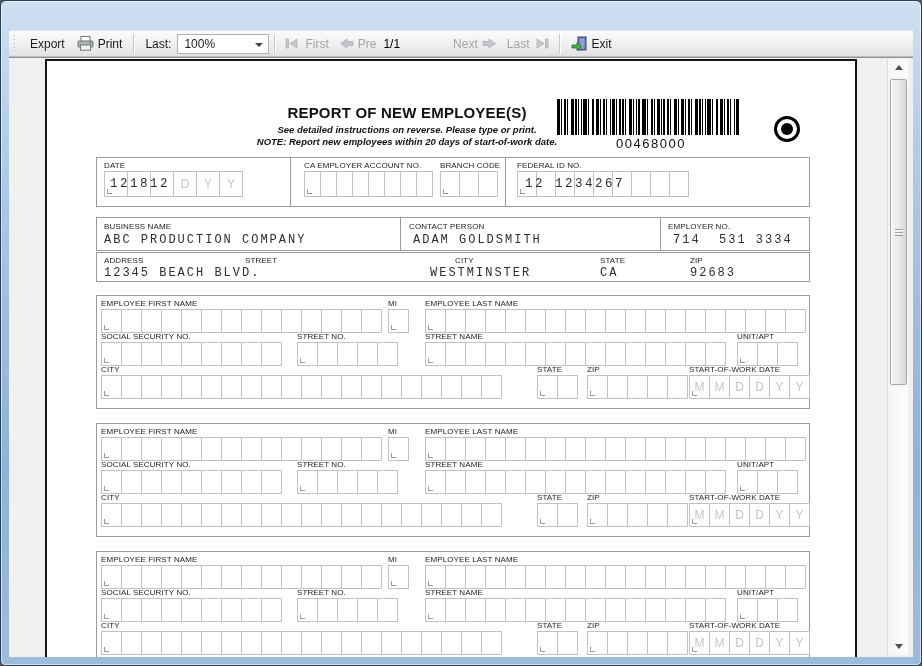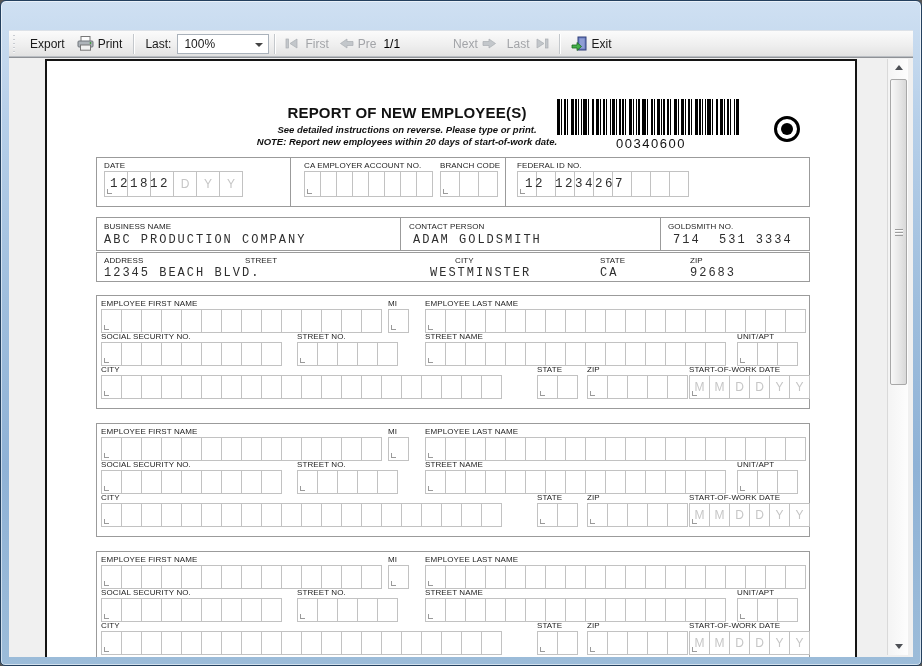--- a/index.html
+++ b/index.html
@@ -227,21 +227,21 @@
             <i style="width: 4px; margin-right: 1px;"></i>
             <i style="width: 1px; margin-right: 3px;"></i>
             <i style="width: 2px; margin-right: 2px;"></i>
             <i style="width: 3px; margin-right: 1px;"></i>
             <i style="width: 1px; margin-right: 2px;"></i>
             <i style="width: 2px; margin-right: 1px;"></i>
             <i style="width: 1px; margin-right: 3px;"></i>
             <i style="width: 1px; margin-right: 1px;"></i>
             <i style="width: 3px; margin-right: 1px;"></i>
           </div>
-        <div class="bc-num">00340600</div>
+        <div class="bc-num">00468000</div>
       </div>
       <div class="regmark">
           <i></i>
         </div>
 
       <div class="sect" id="sect1" style="top:96px;height:50px;">
         <div class="divider" style="left:193px;"></div>
         <div class="divider" style="left:408px;"></div>
         <div class="ovl" style="left:13px;top:13px;line-height:26px;">121812</div>
         <div class="ovl" style="left:428px;top:13px;line-height:26px;">12 1234267</div>
@@ -299,21 +299,21 @@
               <div class="cell" style="width: 20px; height: 26px; line-height: 24px;"></div>
             </div>
           </div>
         </div>
 
       <div class="sect" style="top:156px;height:34px;">
         <div class="divider" style="left:303px;"></div>
         <div class="divider" style="left:563px;"></div>
         <div class="lab" style="left:7px;top:4px;">BUSINESS NAME</div>
         <div class="lab" style="left:312px;top:4px;">CONTACT PERSON</div>
-        <div class="lab" style="left:571px;top:4px;">GOLDSMITH NO.</div>
+        <div class="lab" style="left:571px;top:4px;">EMPLOYER NO.</div>
         <div class="val" style="left:7px;top:15px;">ABC PRODUCTION COMPANY</div>
         <div class="val" style="left:316px;top:15px;">ADAM GOLDSMITH</div>
         <div class="val" style="left:576px;top:15px;">714  531 3334</div>
       </div>
 
       <div class="sect" style="top:191px;height:30px;">
         <div class="lab" style="left:7px;top:3px;">ADDRESS</div>
         <div class="lab" style="left:148px;top:3px;">STREET</div>
         <div class="lab" style="left:358px;top:3px;">CITY</div>
         <div class="lab" style="left:503px;top:3px;">STATE</div>

